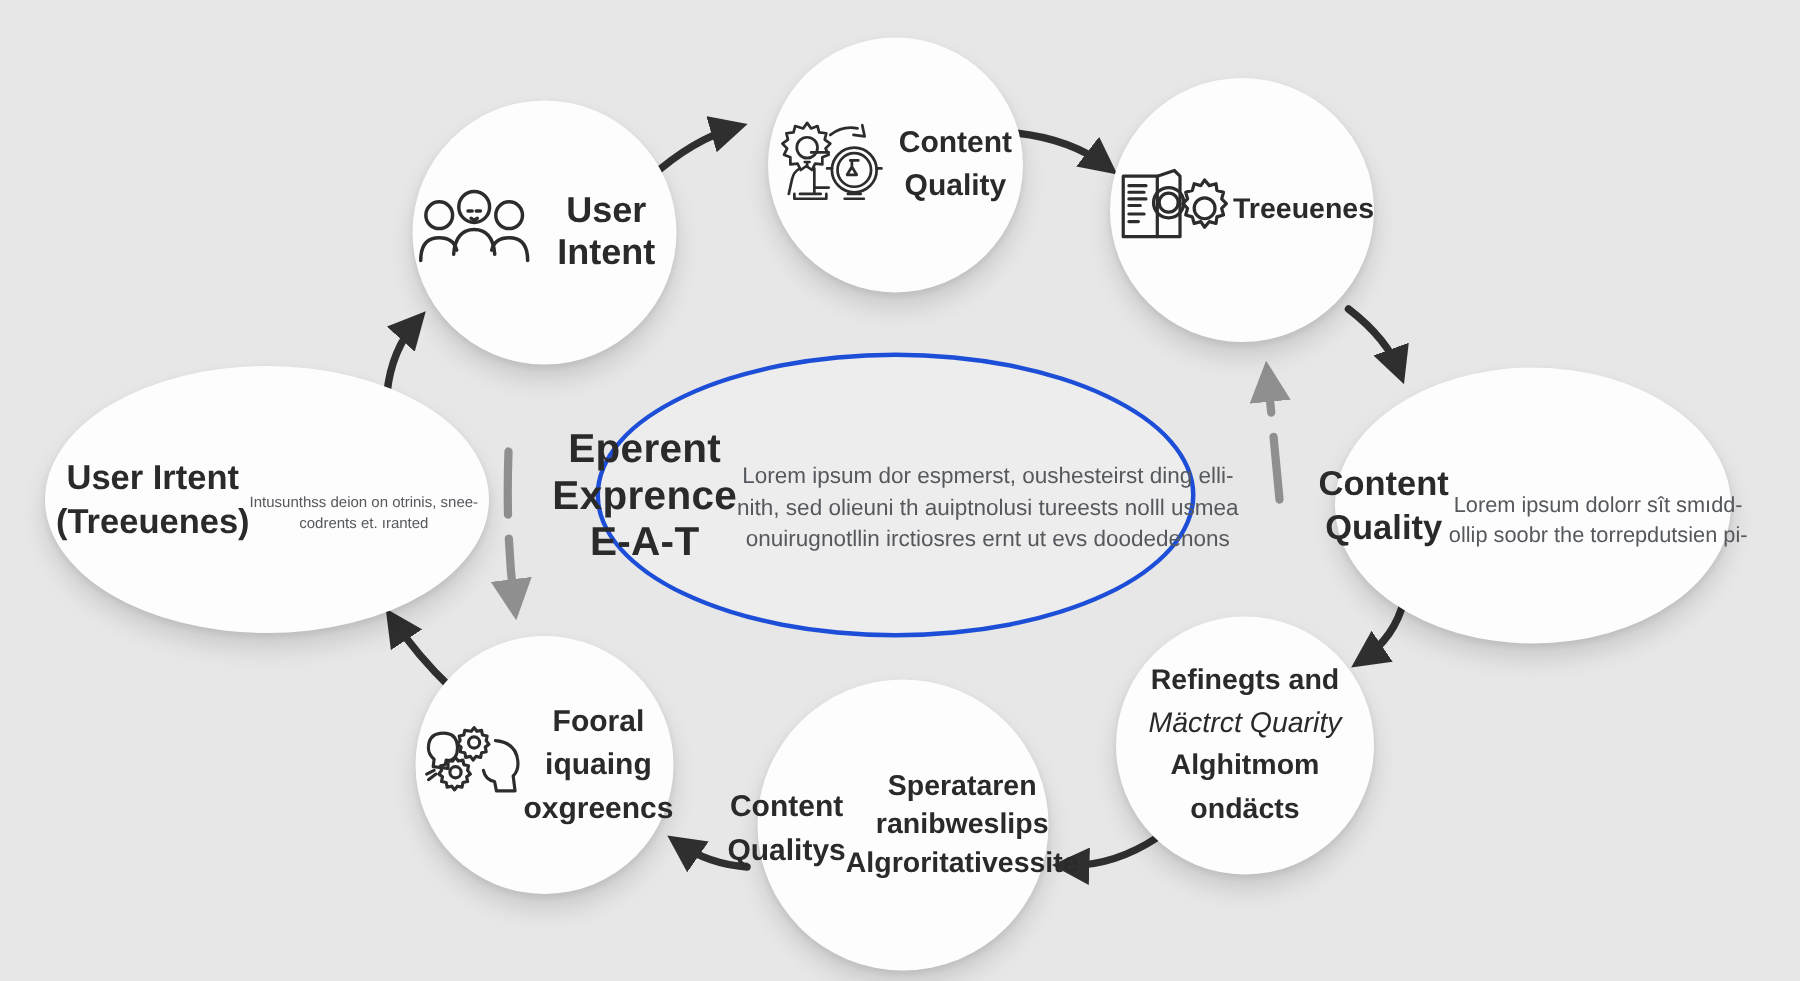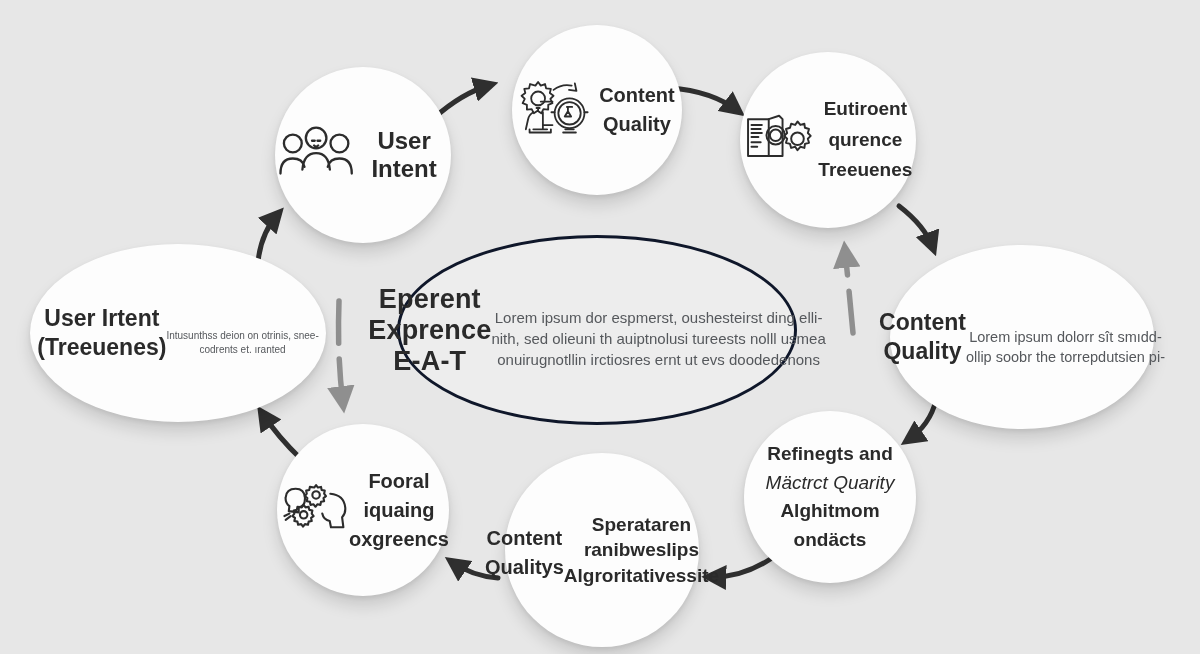--- a/index.html
+++ b/index.html
@@ -9,21 +9,21 @@
   *{margin:0;padding:0;box-sizing:border-box;}
   html,body{width:1200px;height:654px;overflow:hidden;}
   body{font-family:"Liberation Sans","DejaVu Sans",sans-serif;background:var(--bg);}
   .stage{position:relative;width:1200px;height:654px;background:var(--bg);}
   .arrows{position:absolute;inset:0;z-index:1;}
   .node{position:absolute;z-index:2;background:var(--node);
         display:flex;flex-direction:row;align-items:center;justify-content:center;
         text-align:center;box-shadow:0 10px 16px rgba(0,0,0,.13),0 2px 5px rgba(0,0,0,.08);}
   .circle{border-radius:50%;}
   .ellipse{border-radius:50%/50%;}
-  .center-ellipse{background:var(--center-fill);border:3px solid #0f172a;
+  .center-ellipse{background:var(--center-fill);border:3px solid #1d4ed8;
         box-shadow:0 0 0 1px rgba(255,255,255,.6),0 8px 18px rgba(0,0,0,.06);z-index:2;}
   .title{font-weight:bold;color:var(--ink);}
   .t24{font-size:24px;}
   .t22{font-size:21px;line-height:1.25;}
   .t20{font-size:20px;line-height:1.45;}
   .t19{font-size:19px;line-height:1.6;}
   .t26{font-size:27px;letter-spacing:.2px;}
   .body-text{color:var(--body);font-size:14.5px;line-height:1.38;margin-top:19px;}
   .body-text div{white-space:nowrap;}
   .bold-lines{font-weight:bold;color:var(--ink);font-size:19px;line-height:1.5;}
@@ -103,21 +103,20 @@
     <svg class="icon" width="120" height="78" viewBox="0 0 130 86" style="margin-bottom:6px;">
       <path d="M14,12 l36,0 0,64 -36,0 z"></path>
       <path d="M50,12 l18,-6 6,6 0,64 -24,0"></path>
       <path d="M20,22 l18,0 M20,29 l16,0 M20,36 l18,0 M20,43 l12,0 M20,52 l16,0 M20,60 l10,0"></path>
       <circle cx="62" cy="40" r="16"></circle>
       <circle cx="62" cy="40" r="10"></circle>
       <path d="M96,22 l4,-6 5,6 7,-2 1,7 7,2 -2,7 5,5 -5,5 2,7 -7,2 -1,7 -7,-2 -5,6 -4,-6 -7,2 -2,-7 -7,-2 2,-7 -5,-5 5,-5 -2,-7 7,-2 2,-7 z"></path>
       <circle cx="100" cy="46" r="11"></circle>
     </svg>
     <div class="title t19">
-      <div>Eutiroent qurence</div>
       <div>Treeuenes</div>
     </div>
   </div>
 
   <div class="node ellipse" style="left:890px;top:245px;width:264px;height:184px;">
     <div class="title t22" style="font-size:23px;">Content Quality</div>
     <div class="body-text">
       <div>Lorem ipsum dolorr sît smıdd-</div>
       <div>ollip soobr the torrepdutsien pi-</div>
     </div>

